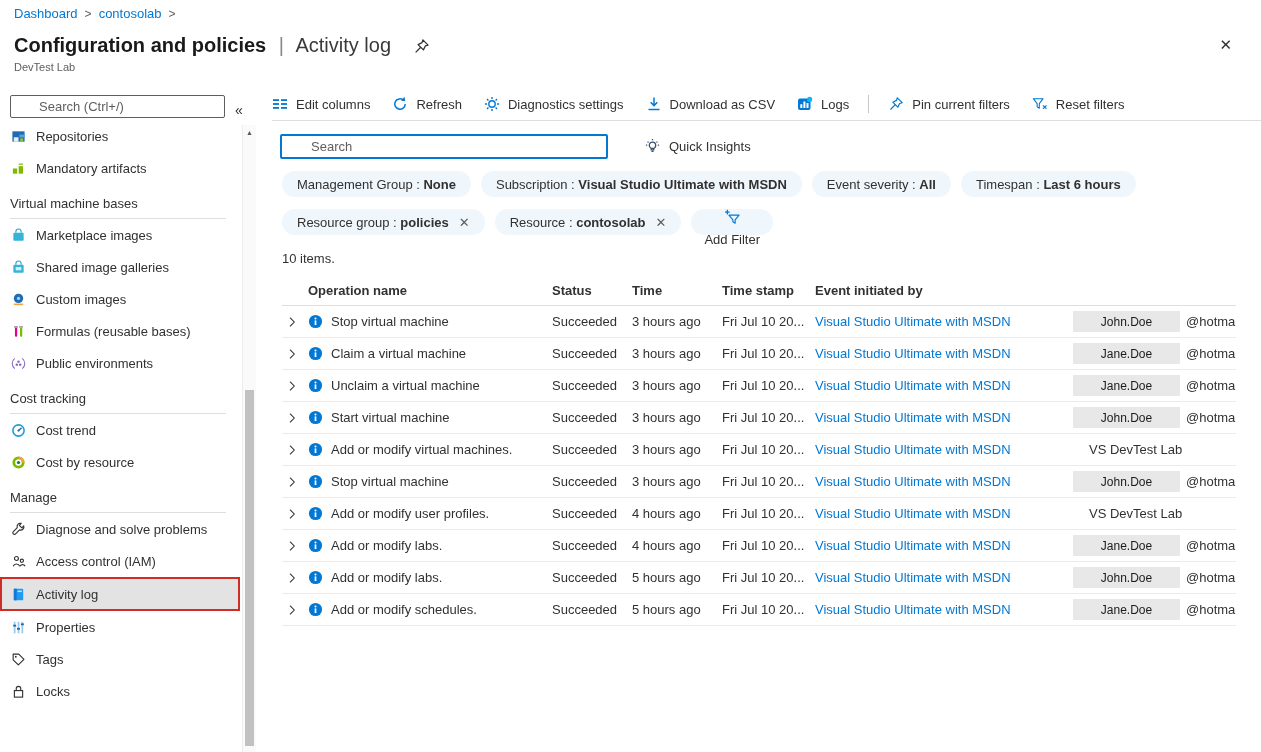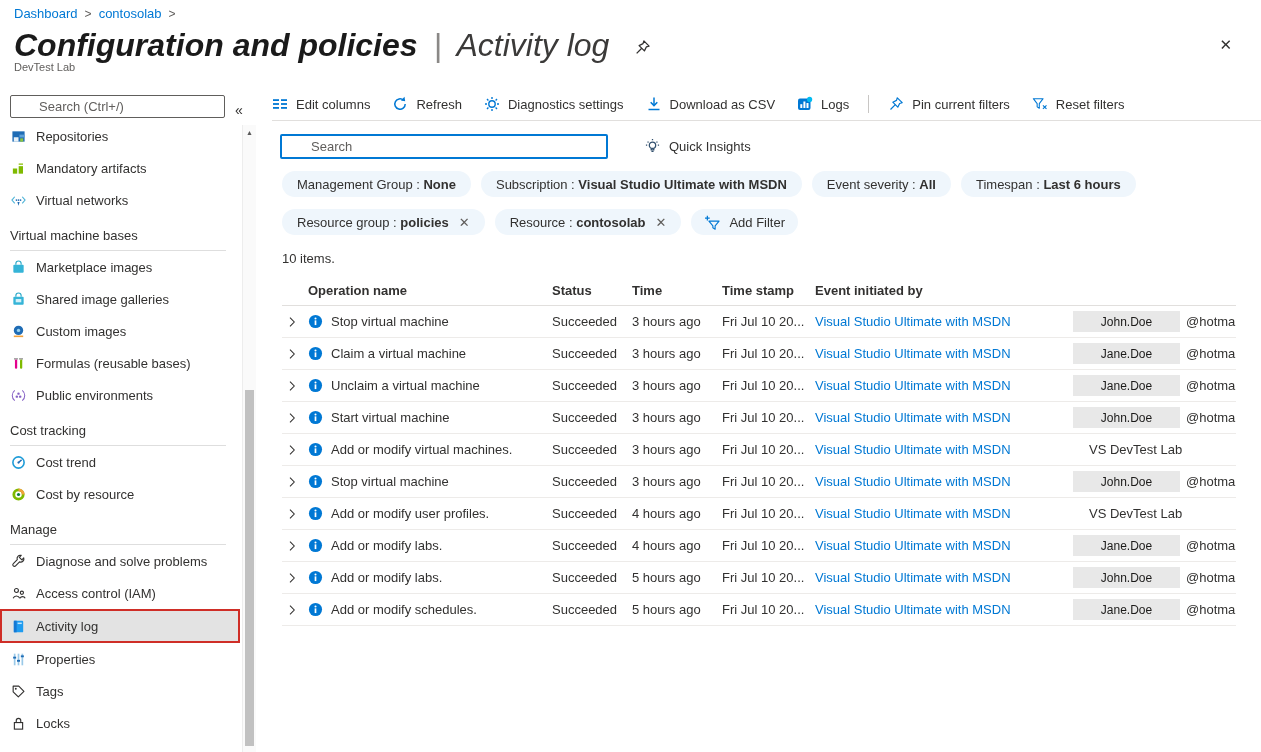--- a/index.html
+++ b/index.html
@@ -11,21 +11,21 @@
   }
   .ic { display:inline-flex; align-items:center; justify-content:center; flex:none; }
   .ic svg { width:100%; height:100%; display:block; }
 
   
   .breadcrumb { position:absolute; top:6px; left:14px; font-size:13px; }
   .breadcrumb a { color:#0078d4; text-decoration:none; cursor:pointer; }
   .crumb-sep { color:#605e5c; margin:0 7px; font-size:12px; }
 
   .page-header { position:absolute; top:30px; left:14px; white-space:nowrap; }
-  .title { font-size:32px; line-height:30px;font-style:italic; }
+  .title { font-size:20px; line-height:30px; }
   .title .t-bold { font-weight:700; color:#1a1a1a; }
   .title .t-sep { color:#8a8886; font-weight:300; margin:0 7px; }
   .title .t-rest { font-weight:400; color:#3b3a39; }
   .title-pin { width:17px; height:17px; margin-left:16px; color:#323130; vertical-align:middle; cursor:pointer; }
   .subtitle { font-size:11px; color:#605e5c; margin-top:1px; }
   .close-btn { position:absolute; top:37px; right:29px; font-size:15px; color:#323130; cursor:pointer; line-height:1; }
 
   
   .content { position:absolute; top:88px; left:0; right:0; bottom:0; display:flex; }
 
@@ -62,21 +62,21 @@
   .main-search .ic { width:13px; height:13px; }
   .main-search input { border:none; outline:none; flex:1; min-width:0; font:inherit; color:#323130; }
   .quick-insights { display:flex; align-items:center; gap:8px; margin-left:36px; cursor:pointer; }
   .quick-insights .ic { width:17px; height:17px; }
 
   .pills { display:flex; gap:10px; margin:12px 0 12px 10px; }
   .pills.second { margin-top:8px; }
   .pill { background:#eff6fc; border-radius:13px; height:26px; display:flex; align-items:center; padding:0 15px; cursor:pointer; white-space:nowrap; }
   .pill b { font-weight:700; }
   .pill .x { color:#605e5c; margin-left:10px; font-size:13px; line-height:1; }
-  .pill.add { gap:8px; padding:0 13px; }
+  .pill.add { gap:8px; padding:0 13px;flex-direction:column; }
   .pill.add .ic { width:17px; height:15px; }
 
   .items-count { margin:16px 0 0 10px; }
 
   .table { margin:10px 25px 0 10px; }
   .tr { display:grid; grid-template-columns:26px 244px 80px 90px 93px 258px 1fr; align-items:center; height:32px; border-bottom:1px solid #edebe9; }
   .tr.thead { height:30px; font-weight:700; border-bottom:1px solid #e1dfdd; }
   .chev { display:flex; justify-content:flex-start; padding-left:4px; cursor:pointer; }
   .chev .ic { width:12px; height:12px; }
   .cell-op { display:flex; align-items:center; gap:8px; overflow:hidden; white-space:nowrap; }
@@ -135,37 +135,20 @@
         <div class="side-item">
           <span class="ic">
             <svg viewBox="0 0 16 16">
               <rect x="2" y="8" width="4.6" height="5.5" fill="#7fba00"></rect>
               <rect x="8.2" y="5.5" width="4.6" height="8" fill="#7fba00"></rect>
               <rect x="8.2" y="2.5" width="4.6" height="1.8" fill="#a4cf3f"></rect>
             </svg>
           </span>
           <span>Mandatory artifacts</span>
         </div>
-        <div class="side-item">
-          <span class="ic">
-            <svg viewBox="0 0 16 16">
-              <g stroke="#50b5d8" fill="none" stroke-width="1.2">
-                <path d="M4 4 L1 7.5 L4 11"></path>
-                <path d="M12 4 L15 7.5 L12 11"></path>
-              </g>
-              <g fill="#1f6cb5">
-                <circle cx="5.8" cy="7.5" r=".9"></circle>
-                <circle cx="8" cy="7.5" r=".9"></circle>
-                <circle cx="10.2" cy="7.5" r=".9"></circle>
-                <path d="M6.8 9.5 H9.2 L8 13.5 Z"></path>
-              </g>
-            </svg>
-          </span>
-          <span>Virtual networks</span>
-        </div>
         <div class="side-section">
           <div class="lbl">Virtual machine bases</div>
           <div class="rule"></div>
         </div>
         <div class="side-item">
           <span class="ic">
             <svg viewBox="0 0 16 16">
               <path d="M5.2 5 V3.8 a2.8 2.8 0 0 1 5.6 0 V5" fill="none" stroke="#29a8c8" stroke-width="1.2"></path>
               <rect x="2.5" y="5" width="11" height="8.5" rx="1" fill="#35b4d7"></rect>
             </svg>

